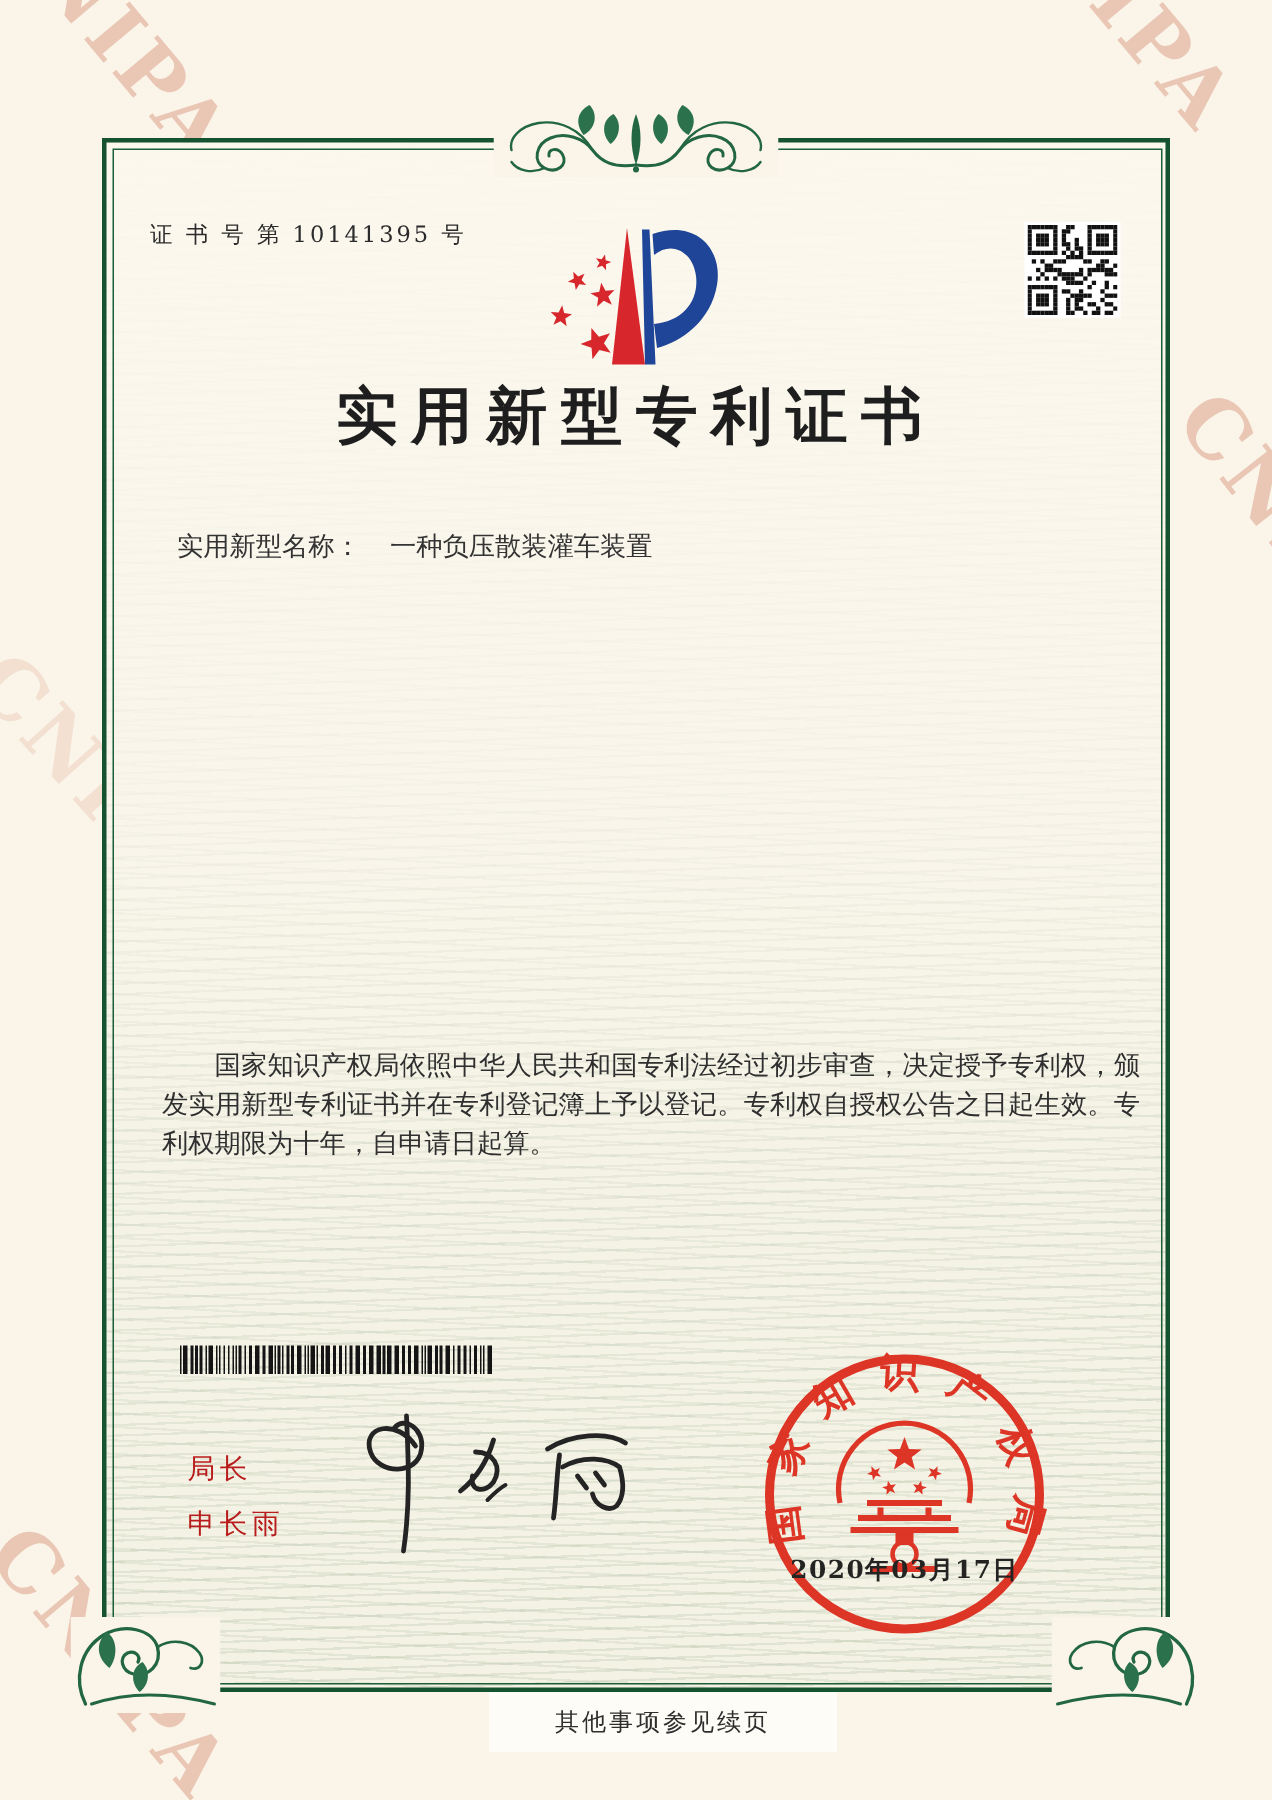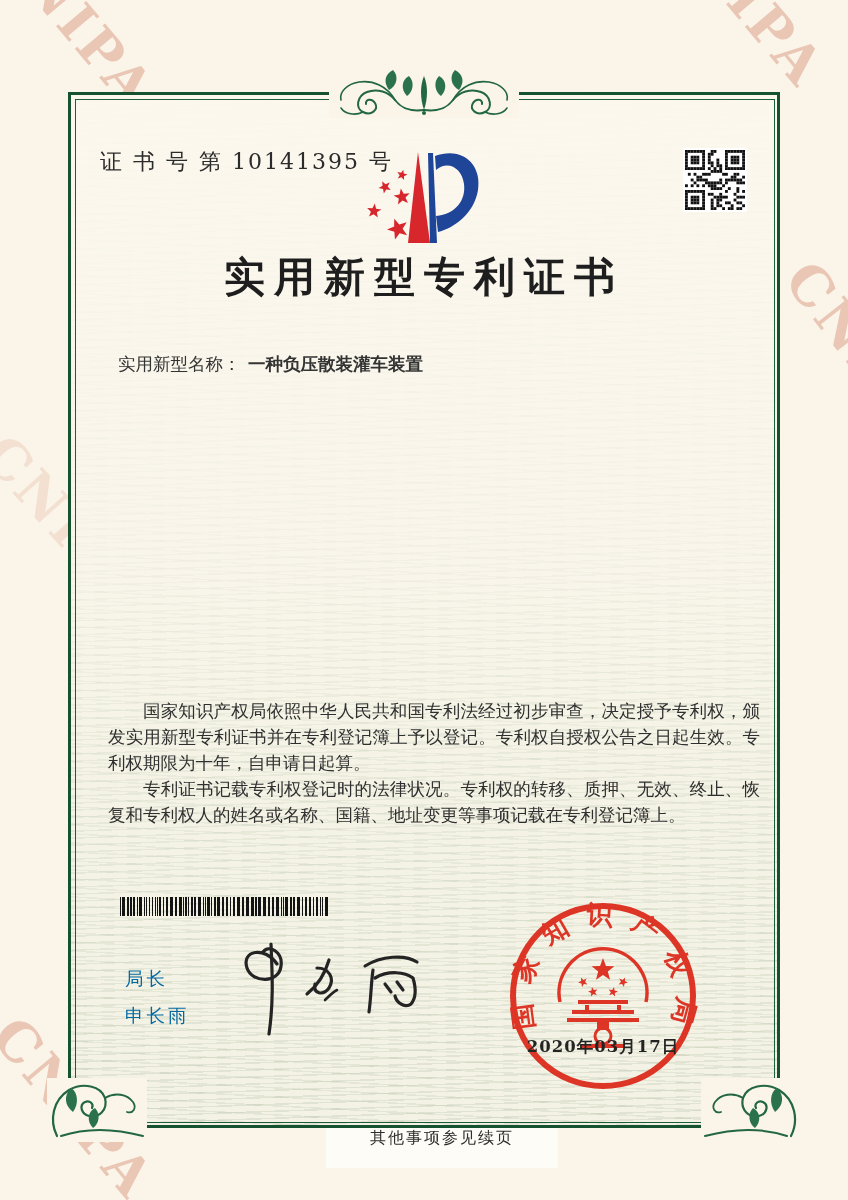--- a/index.html
+++ b/index.html
@@ -24,50 +24,50 @@
       repeating-linear-gradient(178deg, rgba(148,170,140,0.22) 0 1.5px, rgba(0,0,0,0) 1.5px 7px),
       repeating-linear-gradient(183deg, rgba(148,170,140,0.18) 0 1.5px, rgba(0,0,0,0) 1.5px 9px);
   }
   .border-outer{position:absolute;left:68px;top:92px;width:706px;height:1030px;border:3px solid #15522f;}
   .border-inner{position:absolute;left:75px;top:99px;width:698px;height:1022px;border:1px solid #1c5e38;}
   .ornament-top{position:absolute;left:329px;top:66px;width:190px;height:52px;}
   .flourish{position:absolute;width:100px;height:64px;}
   .flourish-left{left:47px;top:1078px;}
   .flourish-right{left:701px;top:1078px;transform:scaleX(-1);}
   
-  .cert-no{position:absolute;left:100px;top:147px;font-size:22px;letter-spacing:2px;color:#2b2b2b;}
+  .cert-no{position:absolute;left:100px;top:147px;font-size:15px;letter-spacing:2px;color:#2b2b2b;}
   .logo{position:absolute;left:358px;top:144px;width:128px;height:110px;}
   .qr{position:absolute;left:683px;top:148px;width:64px;height:64px;background:#ffffff;padding:2px;box-sizing:border-box;}
   .title{position:absolute;left:0;right:0;top:250px;text-align:center;
          font-size:41px;font-weight:bold;letter-spacing:9px;color:#1e1e1e;}
   
   .fields{position:absolute;left:118px;top:352px;width:560px;}
   .frow{height:24px;margin-bottom:28px;font-size:17.5px;color:#333;white-space:nowrap;}
   .flabel{display:inline-block;width:118px;text-align:justify;text-align-last:justify;vertical-align:top;}
-  .fvalue{display:inline-block;margin-left:12px;vertical-align:top;font-weight:bold;}
+  .fvalue{display:inline-block;margin-left:24px;vertical-align:top;}
   .flabel2{display:inline-block;width:112px;margin-left:42px;text-align:justify;text-align-last:justify;vertical-align:top;}
   
   .paras{position:absolute;left:108px;top:698px;width:652px;font-size:17.5px;
          line-height:26px;text-align:justify;color:#2f2f2f;}
   .paras p{margin:0;text-indent:2em;}
   
   .barcode{position:absolute;left:120px;top:897px;width:216px;height:19px;font-size:0;}
   .barcode span{display:inline-block;height:100%;background:#141414;}
-  .official{position:absolute;left:125px;top:966px;font-size:18.5px;letter-spacing:3px;color:#0369a1;}
+  .official{position:absolute;left:125px;top:966px;font-size:18.5px;letter-spacing:3px;color:#b91c1c;}
   .official .nm{margin-top:12px;}
   .signature{position:absolute;left:225px;top:938px;width:225px;height:102px;}
   
   .seal{position:absolute;left:505px;top:898px;width:196px;height:196px;opacity:0.93;}
   .seal svg{position:absolute;left:0;top:0;}
   .seal-date{position:absolute;left:0;right:0;top:138px;text-align:center;
              font-size:16.5px;font-weight:bold;color:#151515;letter-spacing:1px;}
   
   .page-no{position:absolute;left:0;right:0;top:1084px;text-align:center;font-size:15px;letter-spacing:2px;color:#333;margin-top:48px;}
   .footer-note{position:absolute;left:326px;top:1128px;width:232px;height:40px;background:#fefcf6;
-               text-align:center;font-size:16px;color:#2e2e2e;letter-spacing:2px;box-sizing:border-box;}
+               text-align:center;font-size:16px;color:#2e2e2e;letter-spacing:2px;padding-top:10px;box-sizing:border-box;}
 </style>
 </head>
 <body>
 
 <div class="wm wm-red" style="left:-34px;top:-14px;transform:rotate(50deg);">CNIPA</div>
 <div class="wm wm-red" style="left:636px;top:-36px;transform:rotate(50deg);">CNIPA</div>
 <div class="wm wm-red" style="left:756px;top:322px;transform:rotate(52deg);">CNIPA</div>
 <div class="wm wm-red-faint" style="left:-42px;top:492px;transform:rotate(48deg);">CNIPA</div>
 <div class="wm wm-red" style="left:-34px;top:1076px;transform:rotate(50deg);">CNIPA</div>
 <div class="wm wm-red-faint" style="left:250px;top:152px;transform:rotate(48deg);">CNIPA</div>
@@ -342,21 +342,20 @@
 <div class="title">实用新型专利证书</div>
 
 <div class="fields">
   <div class="frow">
     <span class="flabel">实用新型名称：</span><span class="fvalue">一种负压散装灌车装置</span>
   </div>
 </div>
 
 <div class="paras">
   <p>国家知识产权局依照中华人民共和国专利法经过初步审查，决定授予专利权，颁发实用新型专利证书并在专利登记簿上予以登记。专利权自授权公告之日起生效。专利权期限为十年，自申请日起算。</p>
-  <p>专利证书记载专利权登记时的法律状况。专利权的转移、质押、无效、终止、恢复和专利权人的姓名或名称、国籍、地址变更等事项记载在专利登记簿上。</p>
 </div>
 
 <div class="barcode" id="barcode"><span style="width: 1px; margin-right: 1px;"></span><span style="width: 3px; margin-right: 2px;"></span><span style="width: 2px; margin-right: 1px;"></span><span style="width: 2px; margin-right: 1px;"></span><span style="width: 2px; margin-right: 2px;"></span><span style="width: 1px; margin-right: 1px;"></span><span style="width: 3px; margin-right: 2px;"></span><span style="width: 1px; margin-right: 1px;"></span><span style="width: 1px; margin-right: 2px;"></span><span style="width: 1px; margin-right: 2px;"></span><span style="width: 1px; margin-right: 2px;"></span><span style="width: 1px; margin-right: 1px;"></span><span style="width: 1px; margin-right: 1px;"></span><span style="width: 2px; margin-right: 2px;"></span><span style="width: 1px; margin-right: 2px;"></span><span style="width: 2px; margin-right: 2px;"></span><span style="width: 3px; margin-right: 2px;"></span><span style="width: 2px; margin-right: 2px;"></span><span style="width: 3px; margin-right: 1px;"></span><span style="width: 1px; margin-right: 1px;"></span><span style="width: 2px; margin-right: 1px;"></span><span style="width: 1px; margin-right: 2px;"></span><span style="width: 2px; margin-right: 1px;"></span><span style="width: 2px; margin-right: 2px;"></span><span style="width: 3px; margin-right: 2px;"></span><span style="width: 1px; margin-right: 1px;"></span><span style="width: 1px; margin-right: 1px;"></span><span style="width: 3px; margin-right: 1px;"></span><span style="width: 1px; margin-right: 2px;"></span><span style="width: 2px; margin-right: 1px;"></span><span style="width: 3px; margin-right: 2px;"></span><span style="width: 2px; margin-right: 2px;"></span><span style="width: 2px; margin-right: 2px;"></span><span style="width: 1px; margin-right: 2px;"></span><span style="width: 2px; margin-right: 2px;"></span><span style="width: 3px; margin-right: 2px;"></span><span style="width: 2px; margin-right: 2px;"></span><span style="width: 3px; margin-right: 2px;"></span><span style="width: 3px; margin-right: 1px;"></span><span style="width: 2px; margin-right: 1px;"></span><span style="width: 3px; margin-right: 2px;"></span><span style="width: 3px; margin-right: 2px;"></span><span style="width: 2px; margin-right: 2px;"></span><span style="width: 2px; margin-right: 2px;"></span><span style="width: 3px; margin-right: 2px;"></span><span style="width: 1px; margin-right: 1px;"></span><span style="width: 1px; margin-right: 1px;"></span><span style="width: 3px; margin-right: 2px;"></span><span style="width: 2px; margin-right: 1px;"></span><span style="width: 2px; margin-right: 2px;"></span><span style="width: 3px; margin-right: 2px;"></span><span style="width: 1px; margin-right: 2px;"></span><span style="width: 2px; margin-right: 2px;"></span><span style="width: 2px; margin-right: 2px;"></span><span style="width: 1px; margin-right: 2px;"></span><span style="width: 2px; margin-right: 2px;"></span><span style="width: 1px; margin-right: 1px;"></span><span style="width: 1px; margin-right: 2px;"></span><span style="width: 3px; margin-right: 2px;"></span></div>
 
 <div class="official">
   <div>局长</div>
   <div class="nm">申长雨</div>
 </div>
 
 <svg class="signature" viewBox="0 0 225 102">

